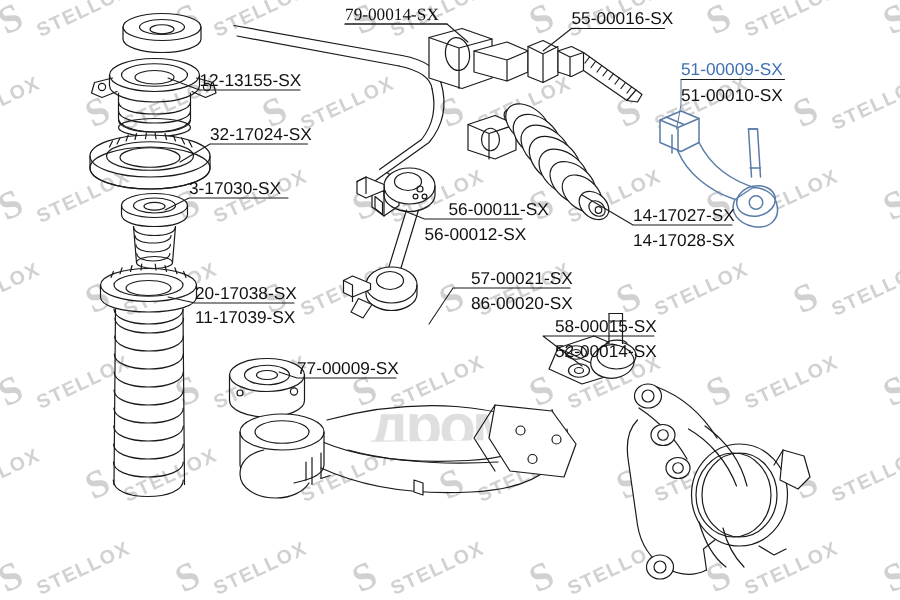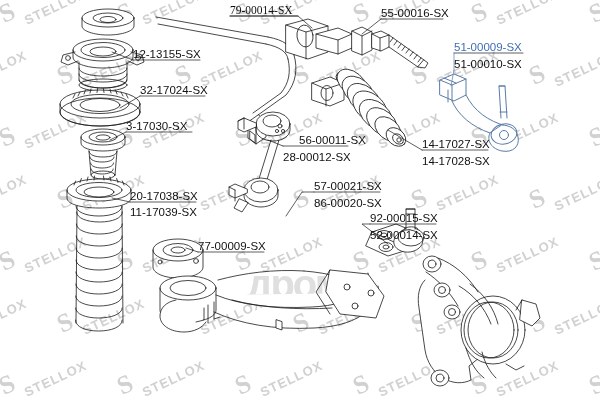--- a/index.html
+++ b/index.html
@@ -476,25 +476,25 @@
   <div id="labels">
       <div class="lbl" style="left: 230px; top: 4px; font-family: Liberation Serif, serif;">79-00014-SX</div>
       <div class="lbl" style="left: 381px; top: 7px;">55-00016-SX</div>
       <div class="lbl" style="left: 133px; top: 48px;">12-13155-SX</div>
       <div class="lbl blue" style="left: 454px; top: 41px;">51-00009-SX</div>
       <div class="lbl" style="left: 454px; top: 58px;">51-00010-SX</div>
       <div class="lbl" style="left: 140px; top: 84px;">32-17024-SX</div>
       <div class="lbl" style="left: 126px; top: 120px;">3-17030-SX</div>
       <div class="lbl" style="left: 283px; top: 134px; padding-left: 16px;">56-00011-SX</div>
       <div class="lbl" style="left: 422px; top: 138px;">14-17027-SX</div>
-      <div class="lbl" style="left: 283px; top: 151px;">28-00012-SX</div>
+      <div class="lbl" style="left: 283px; top: 151px;">56-00012-SX</div>
       <div class="lbl" style="left: 422px; top: 155px;">14-17028-SX</div>
       <div class="lbl" style="left: 314px; top: 180px;">57-00021-SX</div>
       <div class="lbl" style="left: 130px; top: 190px;">20-17038-SX</div>
       <div class="lbl" style="left: 314px; top: 197px;">86-00020-SX</div>
       <div class="lbl" style="left: 130px; top: 206px;">11-17039-SX</div>
-      <div class="lbl" style="left: 370px; top: 212px;">92-00015-SX</div>
+      <div class="lbl" style="left: 370px; top: 212px;">58-00015-SX</div>
       <div class="lbl" style="left: 370px; top: 229px;">52-00014-SX</div>
       <div class="lbl" style="left: 198px; top: 240px;">77-00009-SX</div>
     </div>
 
 
 </div>
 
 </body></html>

